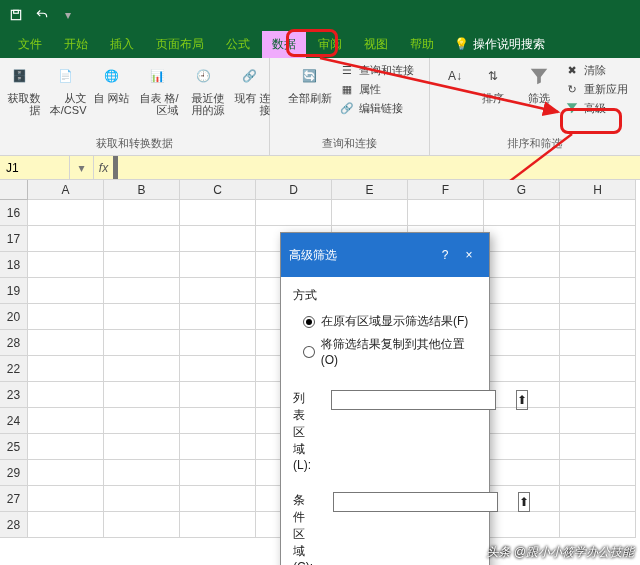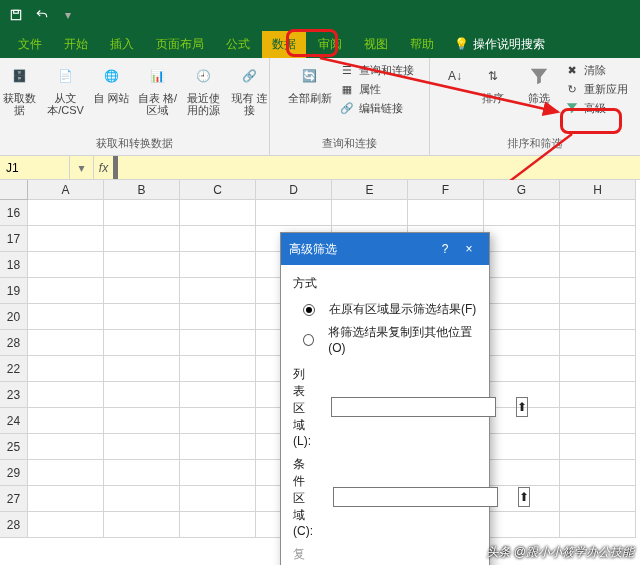--- a/index.html
+++ b/index.html
@@ -4,30 +4,30 @@
 <style>
   * { box-sizing: border-box; margin: 0; padding: 0; font-family: "Microsoft YaHei", sans-serif; }
   body { width: 640px; height: 565px; background: #fff; position: relative; overflow: hidden; font-size: 12px; }
 
   .titlebar { height: 30px; background: #0e6233; display: flex; align-items: center; padding: 0 8px; gap: 10px; }
   .titlebar .icon { width: 16px; height: 16px; display:flex; align-items:center; justify-content:center; color:#fff; }
   .titlebar svg { width:14px; height:14px; }
 
   .menubar { height: 28px; background: #0e6233; display: flex; align-items: center; padding: 0 8px; gap: 2px; }
   .menuitem { color: #84cc16; padding: 5px 10px; cursor: pointer; }
-  .menuitem.active { background: #eab308; color: #0e6233; }
+  .menuitem.active { background: #f0abfc; color: #0e6233; }
   .tell-me { display:flex; align-items:center; color:#fff; gap:4px; margin-left:8px; }
 
   .ribbon { height: 98px; background: #f3f3f3; border-bottom: 1px solid #d4d4d4; display: flex; }
   .ribbon-group { border-right: 1px solid #d4d4d4; display:flex; flex-direction:column; justify-content:space-between; align-items:center; padding:4px 6px 2px; }
   .ribbon-group .label { font-size:11px; color:#5c5c5c; text-align:center; padding:2px 0; }
   .btns { display:flex; gap:4px; flex:1; align-items:flex-start; }
   .big-btn { display:flex; flex-direction:column; align-items:center; width:42px; color:#444; gap:2px; cursor:pointer; }
   .big-btn .ico { width:28px; height:28px; display:flex; align-items:center; justify-content:center; }
-  .big-btn .lbl { font-size:11px; line-height:12px; text-align:center; }
+  .big-btn .lbl { font-size:11px; line-height:12px; text-align:right; }
   .stack { display:flex; flex-direction:column; gap:3px; }
   .small-btn { display:flex; align-items:center; gap:4px; font-size:11px; color:#444; cursor:pointer; white-space:nowrap; }
   .small-btn .ico { width:16px; height:16px; display:flex; align-items:center; justify-content:center; }
 
   .highlight-red { position:absolute; border:3px solid #e61c1c; border-radius:8px; pointer-events:none; }
 
   .formula-bar { height:24px; border-bottom:1px solid #d4d4d4; display:flex; align-items:flex-start; background:#fef9c3; }
   .name-box { width:70px; border-right:1px solid #d4d4d4; padding:0 6px; height:100%; display:flex; align-items:center; }
   .fb-sep { width:24px; text-align:center; color:#777; border-right:1px solid #d4d4d4; height:100%; display:flex; align-items:center; justify-content:center;}
   .fx { width:24px; text-align:center; font-style:italic; color:#555; border-right:5px solid #737373; height:100%; display:flex; align-items:center; justify-content:center;}
@@ -37,29 +37,29 @@
   .col-head, .row-head, .cell { border-right:1px solid #d4d4d4; border-bottom:1px solid #d4d4d4; }
   .corner { width:28px; height:20px; background:#f0f0f0; border-right:1px solid #bcbcbc; border-bottom:1px solid #bcbcbc; }
   .col-heads { display:flex; height:20px; }
   .col-head { width:76px; background:#f0f0f0; text-align:center; font-size:12px; color:#333; display:flex; align-items:center; justify-content:center;}
   .rows { display:flex; flex-direction:column; }
   .row { display:flex; height:26px; }
   .row-head { width:28px; background:#f0f0f0; text-align:center; font-size:12px; color:#333; display:flex; align-items:center; justify-content:center;}
   .cell { width:76px; background:#fff; }
 
   .dialog { position:absolute; left:280px; top:232px; width:210px; background:#fff; border:1px solid #8c8c8c; box-shadow:3px 3px 10px rgba(0,0,0,.3); }
-  .dialog-title { height:32px; background:#2373ce; color:#fff; display:flex; align-items:center; padding:0 8px; font-size:12px; }
+  .dialog-title { height:44px; background:#2373ce; color:#fff; display:flex; align-items:center; padding:0 8px; font-size:12px; }
   .dialog-title .spacer { flex:1; }
   .dialog-title .tbtn { width:24px; text-align:center; cursor:pointer; }
   .dialog-body { padding:10px 12px; font-size:12px; color:#222; }
   .group-title { margin-bottom:6px; }
-  .radio-row { display:flex; align-items:center; gap:14px; padding:3px 0 3px 10px; }
+  .radio-row { display:flex; align-items:center; gap:6px; padding:3px 0 3px 10px; }
   .radio { width:12px; height:12px; border:1px solid #555; border-radius:50%; display:inline-flex; align-items:center; justify-content:center; }
   .radio.checked::after { content:""; width:6px; height:6px; background:#000; border-radius:50%; }
-  .field-row { display:flex; align-items:center; gap:20px; margin:8px 0; }
+  .field-row { display:flex; align-items:flex-start; gap:20px; margin:20px 0; }
   .field-row .flabel { width:60px; }
   .field-row.disabled .flabel { color:#999; }
   .field-row input { flex:1; border:1px solid #777; height:20px; padding:0 4px; font-size:12px; }
   .field-row .picker { width:18px; height:20px; border:1px solid #777; display:flex; align-items:center; justify-content:center; cursor:pointer; }
 
   .arrow { position:absolute; pointer-events:none; }
   .watermark { position:absolute; right:6px; bottom:4px; font-size:12px; color:#fff; text-shadow:0 0 3px #000,0 0 3px #000; font-style:italic; }
 </style>
 </head>
 <body>

